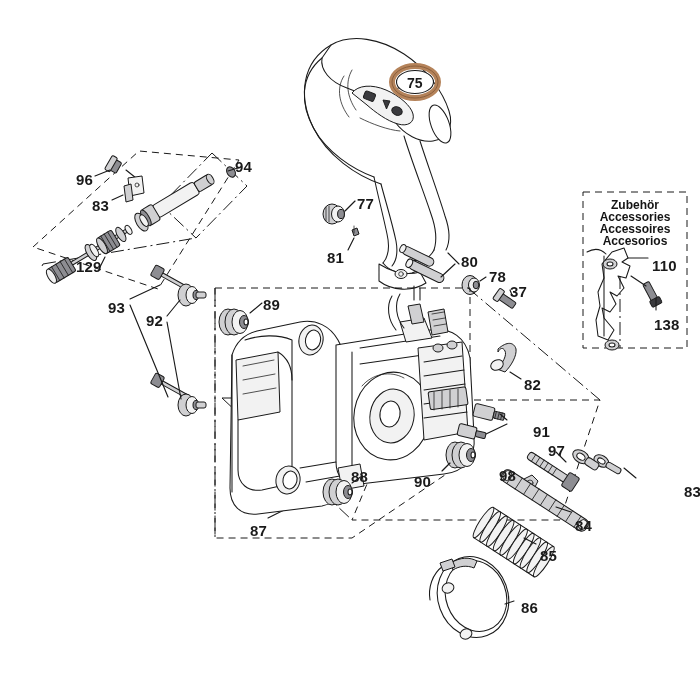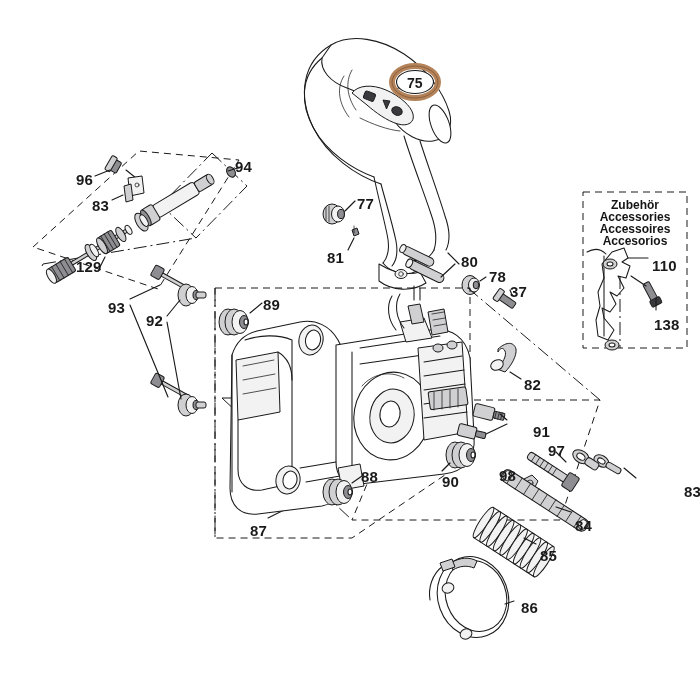--- a/index.html
+++ b/index.html
@@ -416,22 +416,22 @@
   <div class="lbl" style="left:263px;top:297px;">89</div>
   <div class="lbl" style="left:357px;top:196px;">77</div>
   <div class="lbl" style="left:327px;top:250px;">81</div>
   <div class="lbl" style="left:461px;top:254px;">80</div>
   <div class="lbl" style="left:489px;top:269px;">78</div>
   <div class="lbl" style="left:510px;top:284px;">37</div>
   <div class="lbl" style="left:524px;top:377px;">82</div>
   <div class="lbl" style="left:489px;top:424px;margin-left:44px;">91</div>
   <div class="lbl" style="left:548px;top:443px;">97</div>
   <div class="lbl" style="left:499px;top:468px;">98</div>
-  <div class="lbl" style="left:442px;top:474px;">90</div>
-  <div class="lbl" style="left:361px;top:469px;">88</div>
+  <div class="lbl" style="left:414px;top:474px;">90</div>
+  <div class="lbl" style="left:351px;top:469px;">88</div>
   <div class="lbl" style="left:250px;top:523px;">87</div>
   <div class="lbl" style="left:640px;top:484px;margin-left:44px;">83</div>
   <div class="lbl" style="left:575px;top:518px;">84</div>
   <div class="lbl" style="left:540px;top:548px;">85</div>
   <div class="lbl" style="left:521px;top:600px;">86</div>
   <div class="lbl" style="left:652px;top:258px;">110</div>
   <div class="lbl" style="left:654px;top:317px;">138</div>
 
   <div class="acc-title" style="left:583px;top:199px;width:104px;">Zubehör</div>
   <div class="acc-title" style="left:583px;top:211px;width:104px;">Accessories</div>

